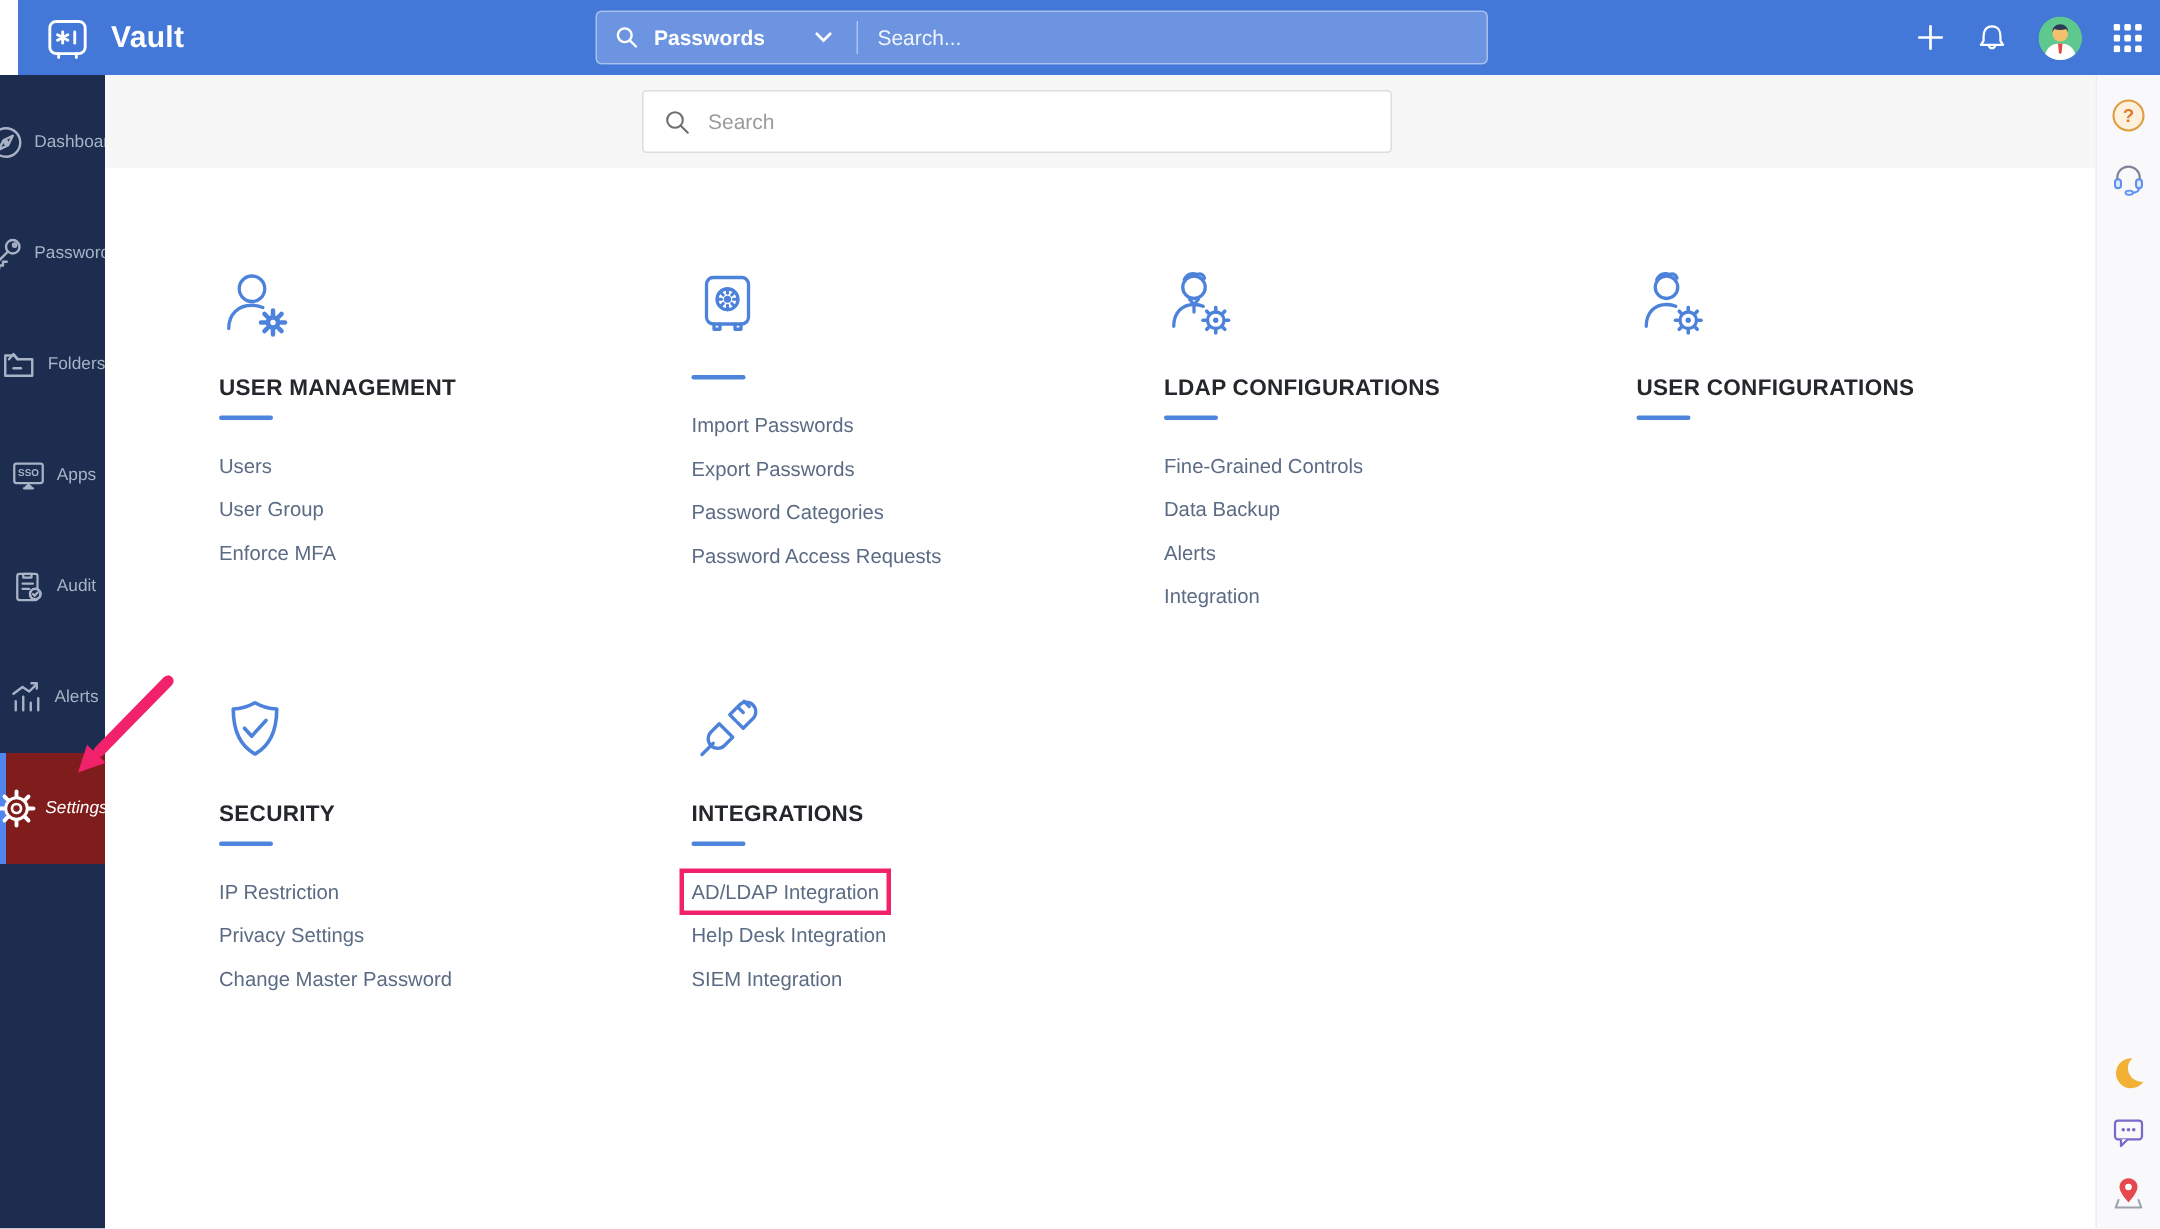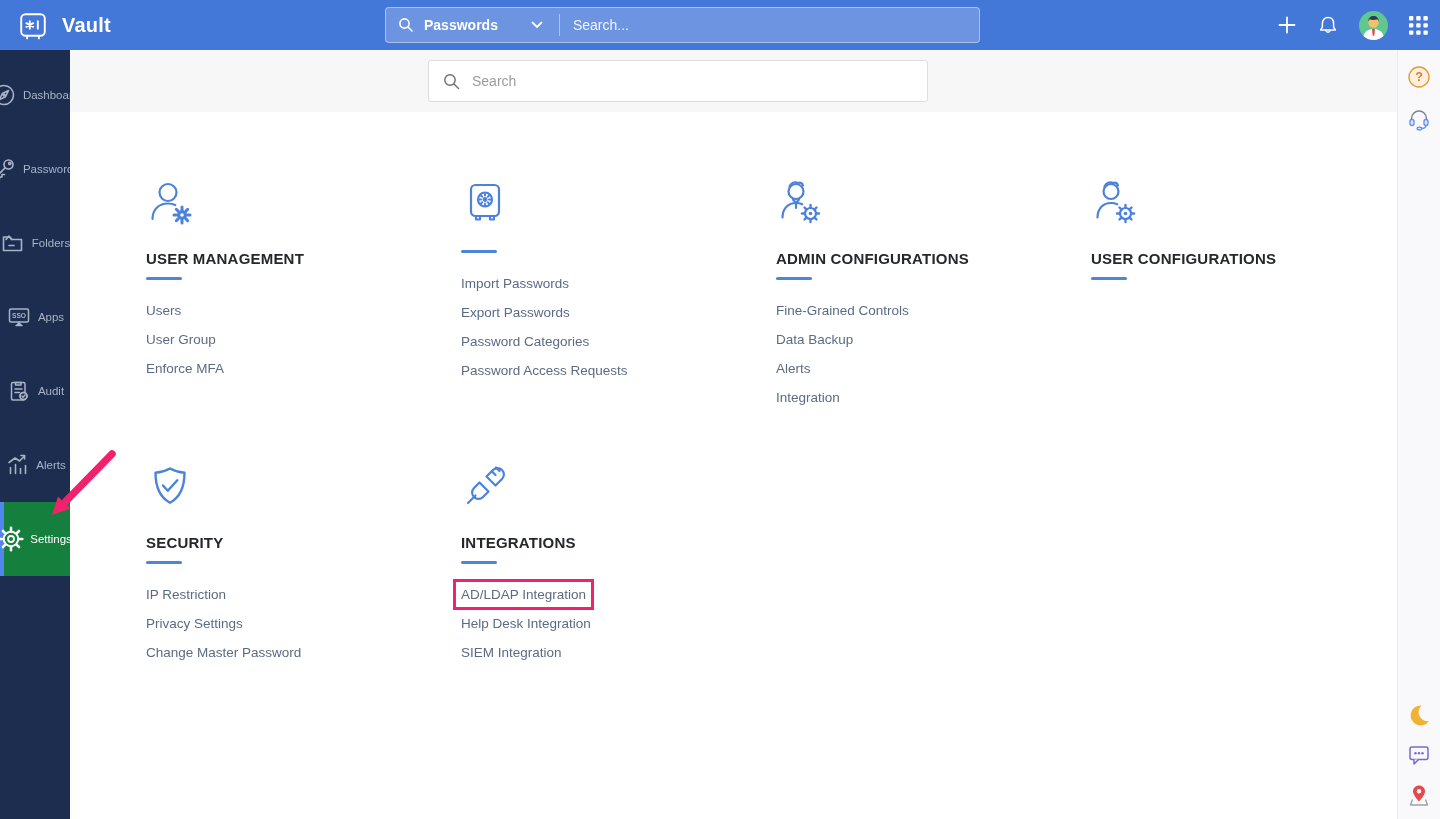--- a/index.html
+++ b/index.html
@@ -2,21 +2,21 @@
 <html><head>
 <meta charset="utf-8">
 <style>
   * { margin:0; padding:0; box-sizing:border-box; }
   html,body { width:1440px; height:819px; overflow:hidden; }
   body { font-family:"Liberation Sans","DejaVu Sans",sans-serif; background:#fff; }
 
   .app { position:relative; width:1440px; height:819px; }
 
   
-  .topbar { position:relative; height:50px; background:#4377d8; display:flex; align-items:center; }
+  .topbar { position:relative; height:50px; background:#4377d8; display:flex; align-items:center;margin-left:12px; }
   .brand { display:flex; align-items:center; gap:14px; padding-left:18px; }
   .brand-title { color:#fff; font-size:20px; font-weight:600; letter-spacing:.2px; }
   .topbar-search { position:absolute; left:385px; top:7px; width:595px; height:36px;
     background:rgba(255,255,255,.22); border:1px solid rgba(255,255,255,.42); border-radius:4px;
     display:flex; align-items:center; padding:0 12px; }
   .scope { display:flex; align-items:center; gap:9px; cursor:pointer; }
   .scope-label { color:#fff; font-size:14px; font-weight:600; }
   .scope-caret { margin-left:24px; }
   .tb-divider { width:1px; height:22px; background:rgba(255,255,255,.45); margin:0 13px 0 16px; }
   .tb-input { flex:1; background:transparent; border:none; outline:none; color:#fff; font-size:14px; font-family:inherit; }
@@ -25,21 +25,21 @@
   .tb-icon { display:flex; align-items:center; justify-content:center; cursor:pointer; }
 
   
   .shell { display:flex; height:769px; }
 
   
   .sidebar { width:70px; background:#1c2d50; flex:0 0 70px; display:flex; flex-direction:column; padding-top:8px; }
   .nav-item { height:74px; display:flex; flex-direction:row; align-items:center; justify-content:center; gap:6px;
     cursor:pointer; color:#a9b3c6; border-left:4px solid transparent; border-right:4px solid transparent; }
   .nav-item .nav-label { font-size:11.5px; }
-  .nav-item.active { background:#15803d; border-left-color:#5286ef; color:#fff; }
+  .nav-item.active { background:#7f1d1d; border-left-color:#5286ef; color:#fff;font-style:italic; }
 
   
   .rail { width:43px; flex:0 0 43px; background:#f9f9fb; border-left:1px solid #ebecee;
     display:flex; flex-direction:column; align-items:center; padding:15px 0 12px 0; }
   .rail-top { display:flex; flex-direction:column; gap:18px; align-items:center; }
   .rail-bottom { margin-top:auto; display:flex; flex-direction:column; gap:17px; align-items:center; }
   .rail-icon { cursor:pointer; display:flex; }
 
   
   .main { flex:1; display:flex; flex-direction:column; background:#fff; min-width:0;gap:20px; }
@@ -310,21 +310,21 @@
                     <path d="M40.5 35.5 L43.0 35.5" stroke-width="2.4"></path>
                     <path d="M38.7 39.7 L40.5 41.5" stroke-width="2.4"></path>
                     <path d="M34.5 41.5 L34.5 44.0" stroke-width="2.4"></path>
                     <path d="M30.3 39.7 L28.5 41.5" stroke-width="2.4"></path>
                     <path d="M28.5 35.5 L26.0 35.5" stroke-width="2.4"></path>
                     <path d="M30.3 31.3 L28.5 29.5" stroke-width="2.4"></path>
                     <path d="M34.5 29.5 L34.5 27.0" stroke-width="2.4"></path>
                     <path d="M38.7 31.3 L40.5 29.5" stroke-width="2.4"></path>
                   </g>
                 </svg></div>
-    <h2 class="section-title">ADMIN CONFIGURATIONS</h2>
+    <h2 class="section-title">LDAP CONFIGURATIONS</h2>
     <div class="section-underline"></div>
     <ul class="section-links">
                 <li>
       <a class="">Fine-Grained Controls</a>
                 </li>
                 <li>
       <a class="">Data Backup</a>
                 </li>
                 <li>
       <a class="">Alerts</a>

